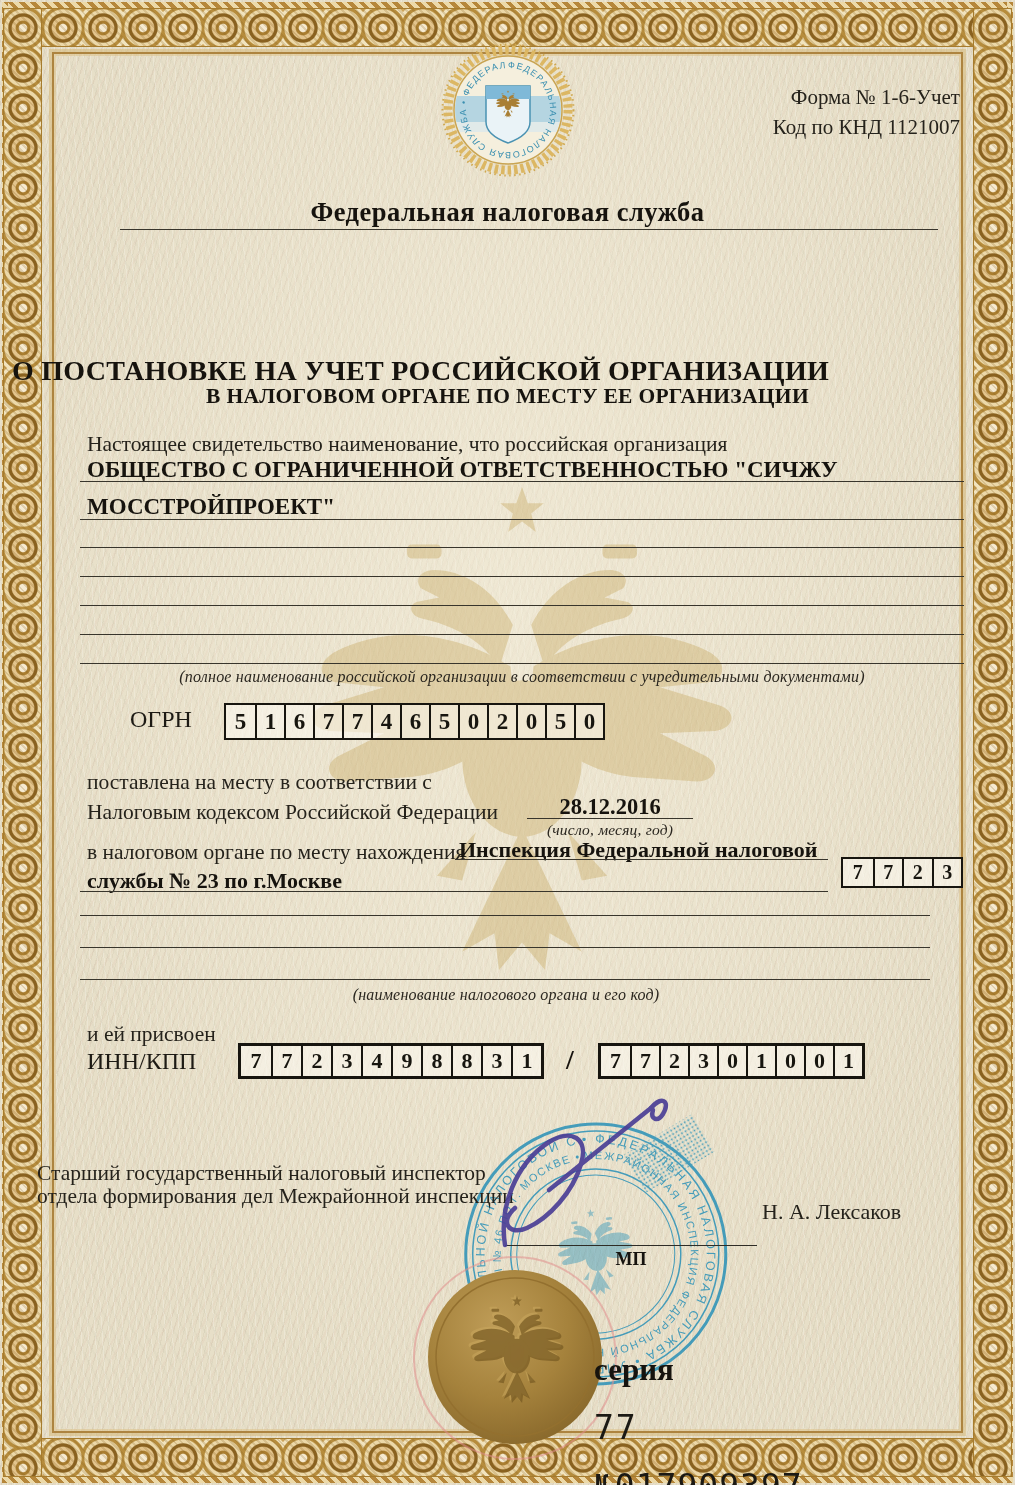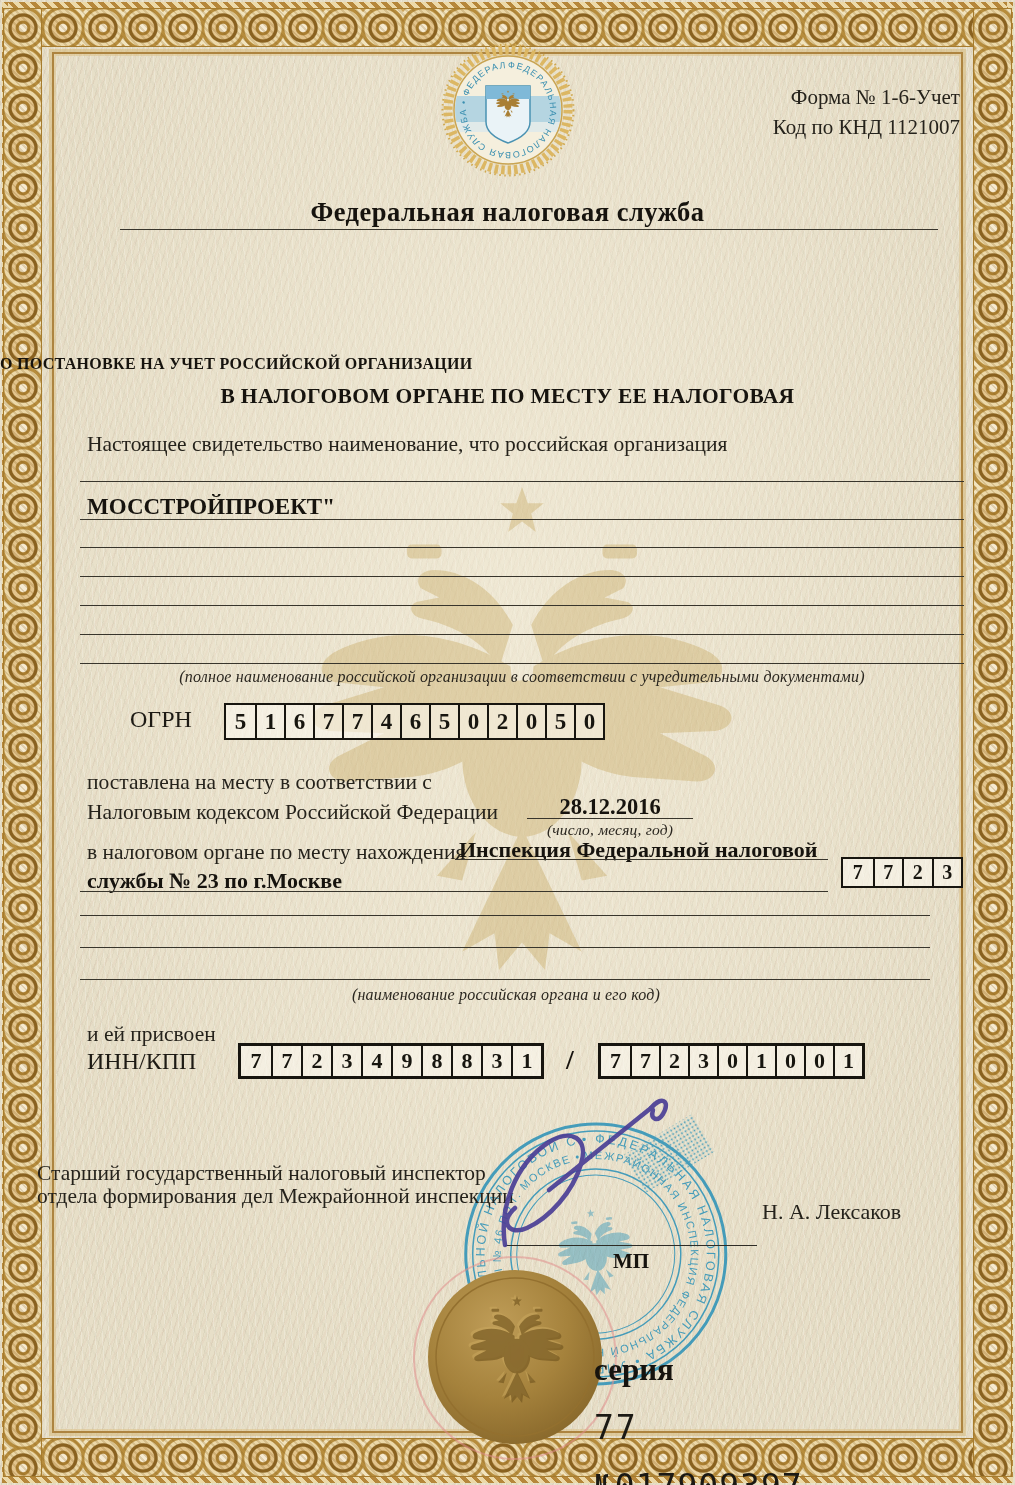--- a/index.html
+++ b/index.html
@@ -116,24 +116,25 @@
   </svg>
 
   <div class="abs serif" style="right:55px;top:82px;text-align:right;font-size:21px;line-height:30px;color:#25221b;">
     <div>Форма № 1-6-Учет</div>
     <div>Код по КНД 1121007</div>
   </div>
 
   <div class="abs t-bold" style="left:0;width:1015px;top:197px;text-align:center;font-size:26.5px;letter-spacing:.5px;">Федеральная налоговая служба</div>
   <div class="rule thin" style="left:120px;width:818px;top:229px;"></div>
 
-  <div class="abs t-bold" style="left:0;width:841px;top:355px;font-size:16px;letter-spacing:.3px;">О ПОСТАНОВКЕ НА УЧЕТ РОССИЙСКОЙ ОРГАНИЗАЦИИ</div>
-  <div class="abs t-bold" style="left:0;width:1015px;top:384px;text-align:center;font-size:21.5px;letter-spacing:.3px;">В НАЛОГОВОМ ОРГАНЕ  ПО МЕСТУ ЕЕ НАЛОГОВАЯ</div>
+  <div class="abs t-bold" style="left:0;width:841px;top:355px;text-align:center;font-size:28px;letter-spacing:.3px;">О ПОСТАНОВКЕ НА УЧЕТ РОССИЙСКОЙ ОРГАНИЗАЦИИ</div>
+  <div class="abs t-bold" style="left:0;width:1015px;top:384px;text-align:center;font-size:21.5px;letter-spacing:.3px;">В НАЛОГОВОМ ОРГАНЕ  ПО МЕСТУ ЕЕ ОРГАНИЗАЦИИ</div>
 
   <div class="abs t-body" style="left:87px;top:432px;">Настоящее свидетельство наименование, что российская организация</div>
+  <div class="abs t-body t-bold" style="left:87px;top:458px;font-size:23px;">ОБЩЕСТВО С ОГРАНИЧЕННОЙ ОТВЕТСТВЕННОСТЬЮ "СИЧЖУ</div>
   <div class="rule" style="left:80px;width:884px;top:481px;"></div>
   <div class="abs t-body t-bold" style="left:87px;top:495px;font-size:23px;">МОССТРОЙПРОЕКТ"</div>
   <div class="rule" style="left:80px;width:884px;top:519px;"></div>
   <div class="rule" style="left:80px;width:884px;top:547px;"></div>
   <div class="rule" style="left:80px;width:884px;top:576px;"></div>
   <div class="rule" style="left:80px;width:884px;top:605px;"></div>
   <div class="rule" style="left:80px;width:884px;top:634px;"></div>
   <div class="rule" style="left:80px;width:884px;top:663px;"></div>
   <div class="abs caption" style="left:80px;width:884px;top:668px;">(полное наименование российской организации в соответствии с учредительными документами)</div>
 
@@ -167,21 +168,21 @@
   <div class="rule" style="left:80px;width:748px;top:891px;"></div>
   <div class="digit-row code-row" style="left:841px;top:857px;">
       <span class="digit-cell">7</span>
       <span class="digit-cell">7</span>
       <span class="digit-cell">2</span>
       <span class="digit-cell">3</span>
     </div>
   <div class="rule" style="left:80px;width:850px;top:915px;"></div>
   <div class="rule" style="left:80px;width:850px;top:947px;"></div>
   <div class="rule" style="left:80px;width:850px;top:979px;"></div>
-  <div class="abs caption" style="left:80px;width:852px;top:986px;">(наименование российская органа и его код)</div>
+  <div class="abs caption" style="left:80px;width:852px;top:986px;">(наименование налогового органа и его код)</div>
 
   <div class="abs t-body" style="left:87px;top:1022px;">и ей присвоен</div>
   <div class="abs serif" style="left:87px;top:1048px;font-size:24px;color:#1d1a14;">ИНН/КПП</div>
   <div class="digit-row thick inn-row" style="left:238px;top:1043px;">
       <span class="digit-cell">7</span>
       <span class="digit-cell">7</span>
       <span class="digit-cell">2</span>
       <span class="digit-cell">3</span>
       <span class="digit-cell">4</span>
       <span class="digit-cell">9</span>
@@ -230,21 +231,21 @@
       </g>
     </svg>
   </div>
 
   <div class="abs t-body" style="left:37px;top:1162px;font-size:21.5px;line-height:22.5px;color:#25221b;">
     <div>Старший государственный налоговый инспектор</div>
     <div>отдела формирования дел Межрайонной инспекции</div>
   </div>
   <div class="abs t-body" style="left:762px;top:1200px;font-size:22px;">Н. А. Лексаков</div>
   <div class="rule" style="left:505px;width:252px;top:1245px;border-top-color:#2e2c26;"></div>
-  <div class="abs t-bold" style="left:505px;width:252px;top:1249px;text-align:center;font-size:21px;">МП</div>
+  <div class="abs t-bold" style="left:505px;width:252px;top:1249px;text-align:center;font-size:18px;">МП</div>
 
   <svg class="abs" style="left:465px;top:1080px" width="230" height="190" viewBox="0 0 230 190">
     <g fill="none" stroke="#4b3f96" stroke-width="4.5" stroke-linecap="round" opacity=".92">
       <path d="M40,165 C34,128 50,84 84,62 C106,48 124,58 116,84 C108,112 84,138 62,148 C44,156 34,142 50,128"></path>
       <path d="M84,110 C124,78 156,52 186,28"></path>
       <path d="M186,28 C196,16 206,20 198,34 C193,42 185,40 188,30"></path>
     </g>
   </svg>
 
   <div class="abs" style="left:413px;top:1256px;width:200px;height:200px;border-radius:50%;border:2px solid rgba(224,142,140,.55);"></div>

